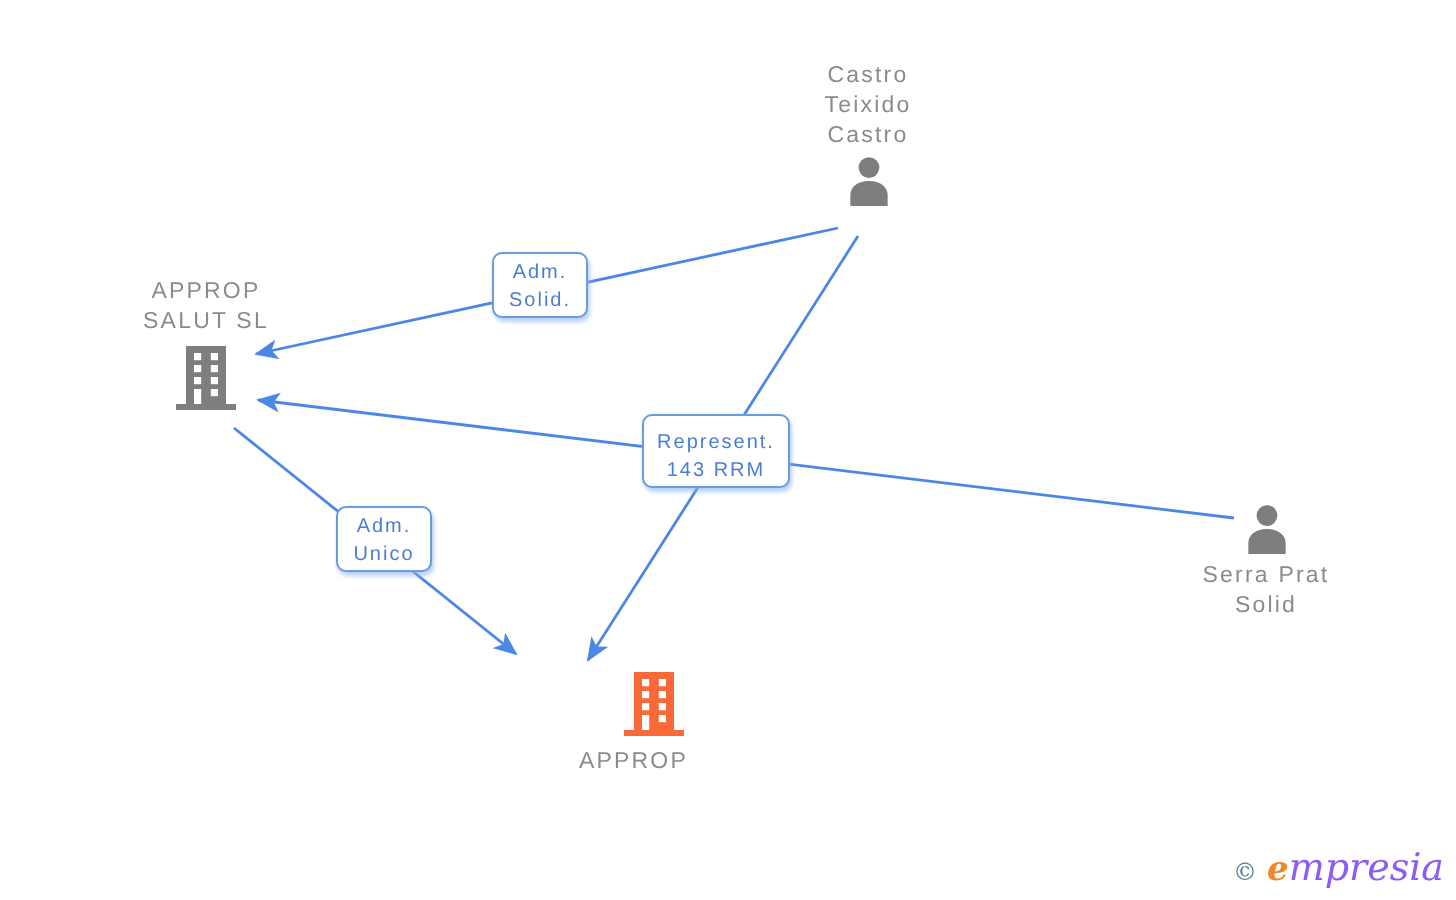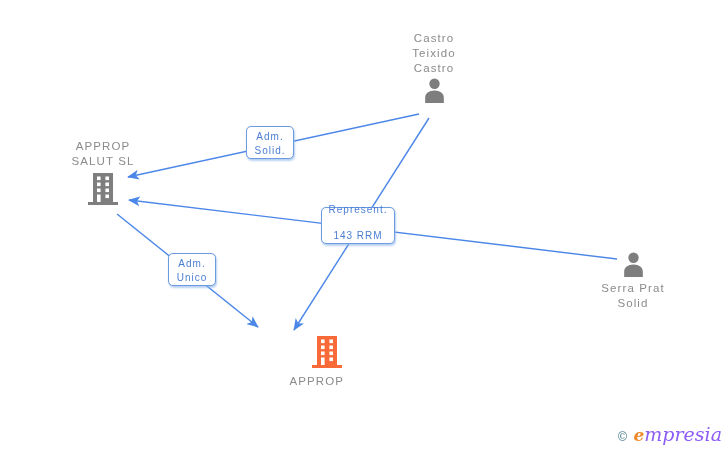--- a/index.html
+++ b/index.html
@@ -16,21 +16,21 @@
   .icon{display:block;}
   .chip{
     position:absolute;z-index:3;background:#ffffff;
     border:1px solid #6d9be0;border-radius:5px;
     box-shadow:1px 2px 2px rgba(140,180,235,.6),0 0 1px rgba(160,195,240,.5);
     display:flex;flex-direction:column;align-items:center;justify-content:flex-end;
     color:#4b7ed2;font-size:10px;line-height:14px;letter-spacing:1px;text-align:center;
     white-space:nowrap;
   }
   .chip-adm-solid{left:246px;top:126px;width:46px;height:31px;}
-  .chip-represent{left:321px;top:207px;width:72px;height:35px;gap:12px;}
+  .chip-represent{left:321px;top:207px;width:72px;height:35px;}
   .chip-adm-unico{left:168px;top:253px;width:46px;height:31px;}
 
   .node-castro{left:374px;top:31px;width:120px;}
   .node-castro .icon{margin-top:2px;}
   .node-serca{left:43px;top:139px;width:120px;}
   .node-serca .icon{margin-top:3px;}
   .node-serra{left:573px;top:252px;width:120px;align-items:center;}
   .node-serra .node-label{margin-top:4px;}
   .node-approp{left:224px;top:335px;width:120px;align-items:flex-end;}
   .node-approp .node-label{margin-top:6px;}

